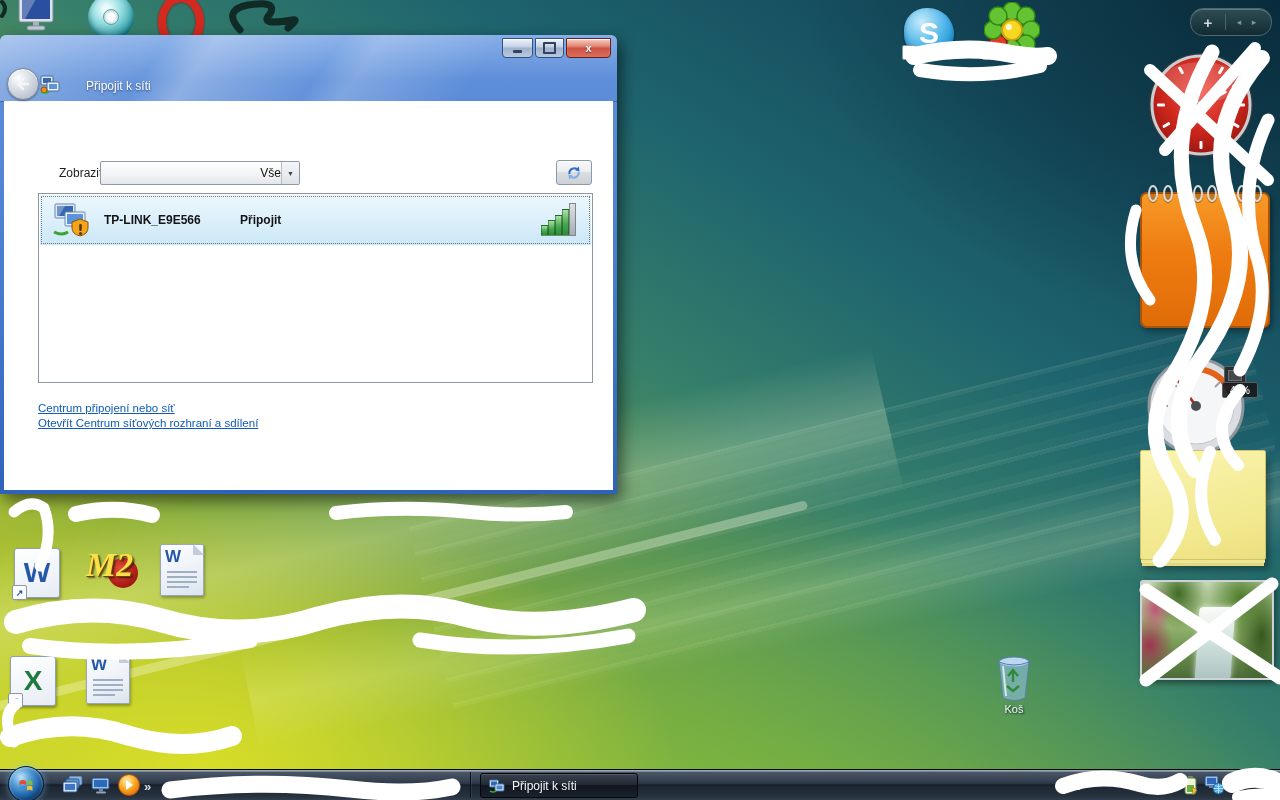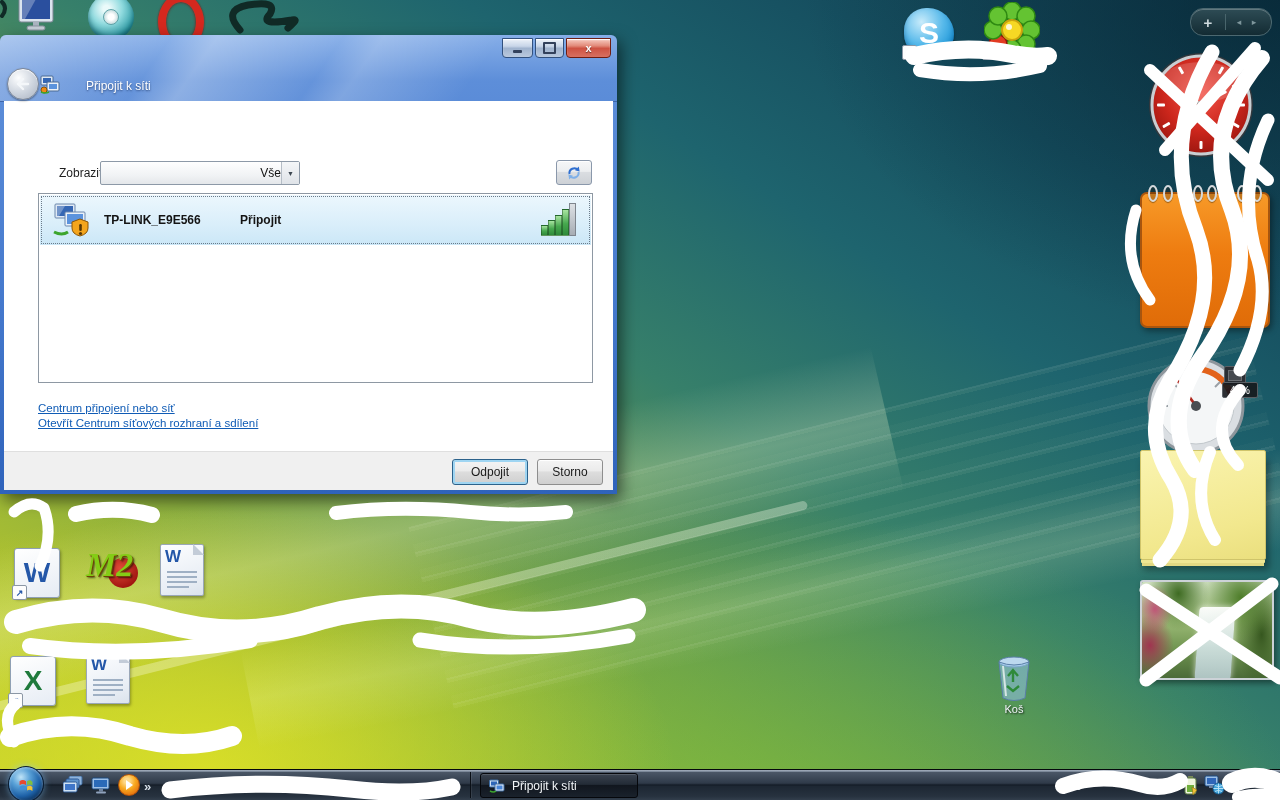--- a/index.html
+++ b/index.html
@@ -48,21 +48,21 @@
   .doc-page .wl{position:absolute;left:4px;top:2px;font-size:17px;font-weight:bold;color:#2457a8;}
   .doc-page .lines i{position:absolute;left:6px;height:2px;background:#9fb0c4;display:block;}
   .app-page{width:44px;height:48px;background:linear-gradient(160deg,#ffffff,#e6ecf4);
     border:1px solid #8fa0b4;border-radius:3px;display:flex;align-items:center;justify-content:center;
     box-shadow:1px 2px 3px rgba(0,0,0,.35);}
   .app-page span{font-size:28px;font-weight:bold;}
   .m2-wrap{position:relative;width:56px;height:52px;}
   .m2-red{position:absolute;left:22px;top:14px;width:30px;height:30px;border-radius:50%;
     background:radial-gradient(circle at 40% 35%,#e04a38,#a01410 75%);}
   .m2-text{position:absolute;left:0px;top:2px;font-family:"Liberation Serif",serif;
-    font-weight:bold;font-style:italic;font-size:34px;color:#84cc16;
+    font-weight:bold;font-style:italic;font-size:34px;color:#fde047;
     text-shadow:1px 1px 0 #6e4405,2px 2px 2px rgba(0,0,0,.6);}
 
   
   .bin{position:absolute;left:988px;top:656px;z-index:5;width:52px;text-align:center;}
   .bin-label{margin-top:1px;color:#f0f4f8;font-size:11px;text-shadow:1px 1px 2px rgba(0,0,0,.8);}
 
   
   .gadget{position:absolute;z-index:5;}
   .add-pill{left:1190px;top:8px;width:80px;height:26px;border-radius:13px;
     background:linear-gradient(180deg,#2e4c55,#132b33);border:1px solid #4c6870;
@@ -461,24 +461,20 @@
               <i class="bar b5"></i>
           </div>
         </div>
       </div>
 
       <div class="tasklinks">
         <a class="link1">Centrum připojení nebo síť</a>
         <a class="link2">Otevřít Centrum síťových rozhraní a sdílení</a>
       </div>
 
-      <div class="footer">
-        <div class="vbtn btn-disconnect">Odpojit</div>
-        <div class="vbtn btn-cancel">Storno</div>
-      </div>
     </div>
   </div>
 
 
   <div class="taskbar">
     <div class="orb">
       <svg width="16" height="15" viewBox="0 0 14 14">
         <path d="M1 4 C3 2.4 5 2.4 7 4 L7 7.5 C5 6.3 3 6.3 1 7.6 Z" fill="#e6492f"></path>
         <path d="M8 4 C10 2.6 11.6 2.6 13 4.6 L13 8 C11.2 6.8 9.6 6.8 8 7.6 Z" fill="#7fbf3f"></path>
         <path d="M1 9 C3 7.6 5 7.6 7 8.8 L7 12.2 C5 11 3 11 1 12.4 Z" fill="#3f8fd6"></path>

